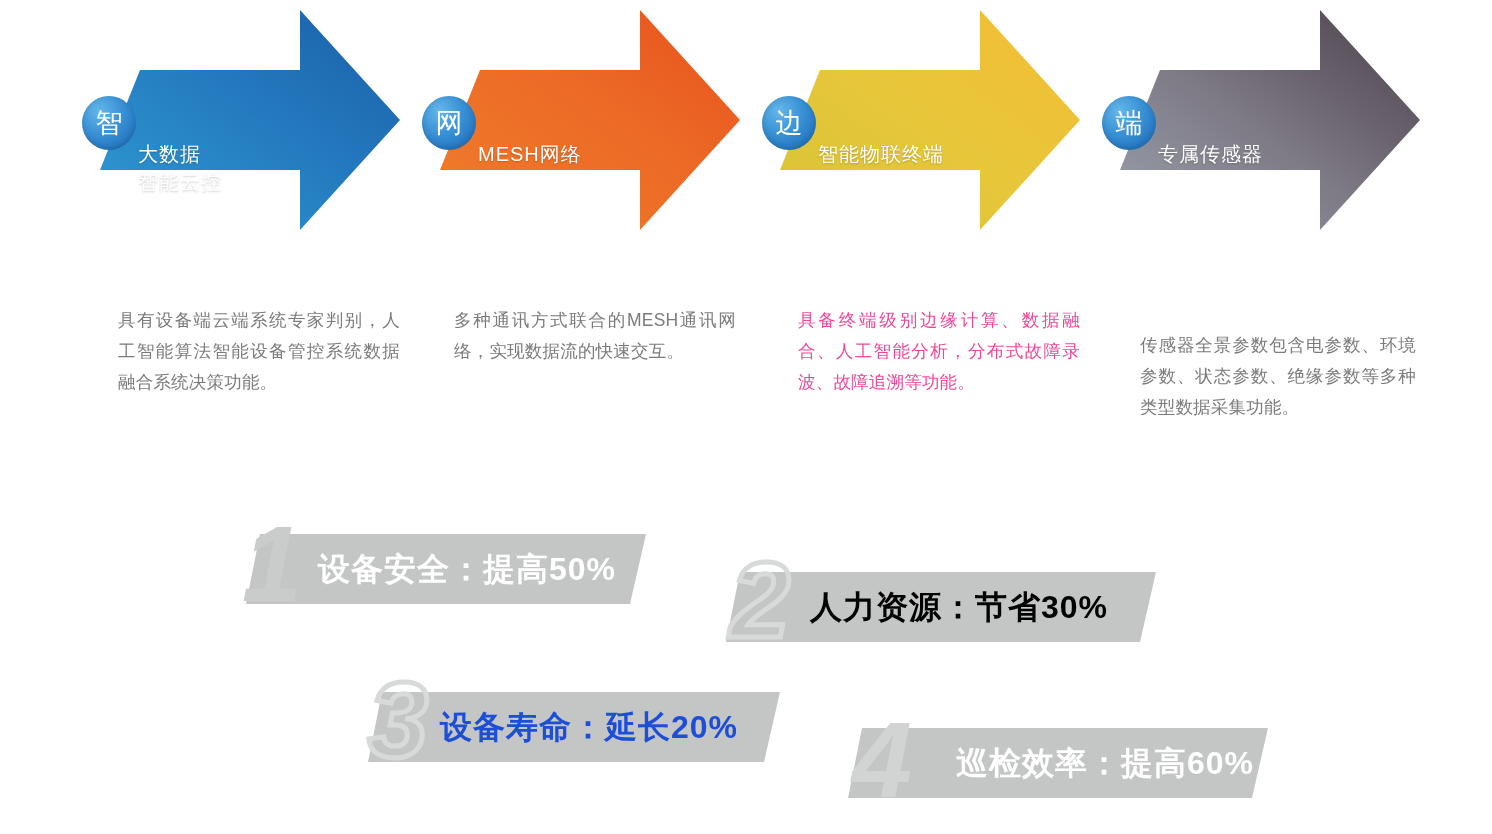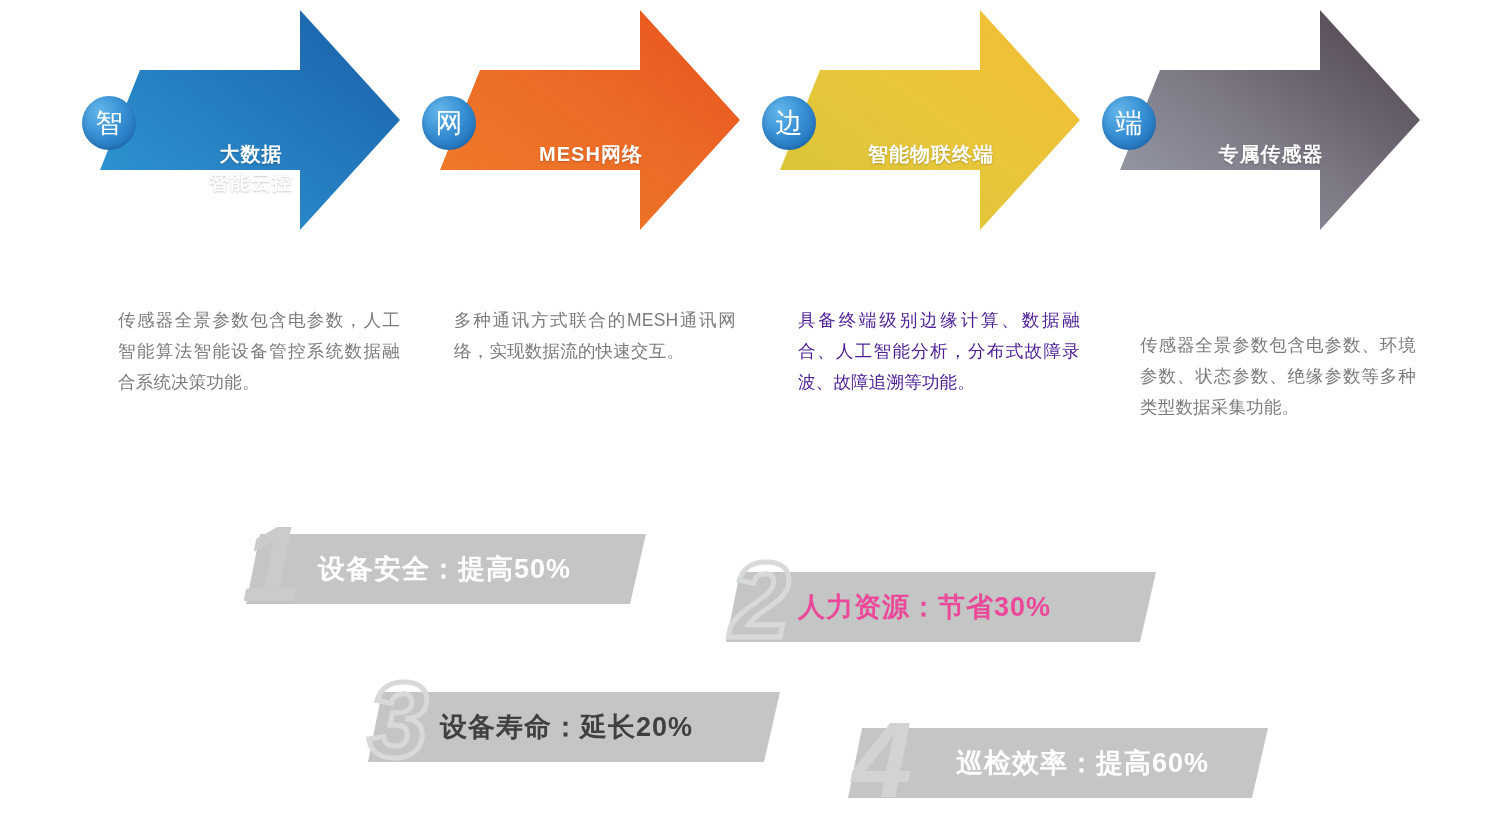--- a/index.html
+++ b/index.html
@@ -47,27 +47,26 @@
     position: absolute;
     left: 0;
     top: 0;
     width: 340px;
     height: 300px;
     display: block;
   }
 
   .arrow-label {
     position: absolute;
-    left: 48px;
+    left: 60px;
     top: 140px;
     width: 250px;
-    text-align: center;
     color: #ffffff;
     font-size: 20px;
-    font-weight: bold;
+    font-weight: normal;
     letter-spacing: 1px;
     line-height: 28px;
     text-shadow: 0 1px 2px rgba(0,0,0,0.22);
     pointer-events: none;
   }
   .arrow-label.two-line { top: 140px; }
 
   
   .badge {
     position: absolute;
@@ -144,21 +143,21 @@
     letter-spacing: -2px;
     pointer-events: none;
   }
   .benefit .btext {
     position: absolute;
     left: 72px;
     top: 0;
     height: 70px;
     line-height: 70px;
     color: #ffffff;
-    font-size: 27px;
+    font-size: 32px;
     font-weight: bold;
     letter-spacing: 1px;
     white-space: nowrap;
   }
 
   .benefit.b0 { left: 246px; top: 34px;  width: 400px; }
   .benefit.b1 { left: 726px; top: 72px;  width: 430px; }
   .benefit.b2 { left: 368px; top: 192px; width: 412px; }
   .benefit.b3 { left: 848px; top: 228px; width: 420px; }
 
@@ -245,44 +244,44 @@
       </svg>
       <div class="badge">端</div>
       <div class="arrow-label">
         <div>专属传感器</div>
       </div>
     </div>
 
   </div>
 
   <div class="desc-row">
-    <div class="desc d0" style="color: rgb(123, 123, 123);">传感器全景参数包含电参数，人工智能算法智能设备管控系统数据融合系统决策功能。</div>
+    <div class="desc d0" style="color: rgb(123, 123, 123);">具有设备端云端系统专家判别，人工智能算法智能设备管控系统数据融合系统决策功能。</div>
     <div class="desc d1" style="color: rgb(123, 123, 123);">多种通讯方式联合的MESH通讯网络，实现数据流的快速交互。</div>
-    <div class="desc d2" style="color: #4c1d95;">具备终端级别边缘计算、数据融合、人工智能分析，分布式故障录波、故障追溯等功能。</div>
+    <div class="desc d2" style="color: #ec4899;">具备终端级别边缘计算、数据融合、人工智能分析，分布式故障录波、故障追溯等功能。</div>
     <div class="desc d3" style="color: rgb(123, 123, 123); margin-top: 25px;">传感器全景参数包含电参数、环境参数、状态参数、绝缘参数等多种类型数据采集功能。</div>
   </div>
 
   <div class="benefits">
 
     <div class="benefit b0">
       <div class="bar" style="background: rgb(196, 198, 198);"></div>
       <div class="num">1</div>
       <div class="btext" style="color: rgb(255, 255, 255);">设备安全：提高50%</div>
     </div>
 
     <div class="benefit b1">
       <div class="bar" style="background: rgb(196, 198, 198);"></div>
       <div class="num">2</div>
-      <div class="btext" style="color: #ec4899;">人力资源：节省30%</div>
+      <div class="btext" style="color: #000000; margin-left: 12px;">人力资源：节省30%</div>
     </div>
 
     <div class="benefit b2">
       <div class="bar" style="background: rgb(196, 198, 198);"></div>
       <div class="num">3</div>
-      <div class="btext" style="color: #404040;">设备寿命：延长20%</div>
+      <div class="btext" style="color: #1d4ed8;">设备寿命：延长20%</div>
     </div>
 
     <div class="benefit b3">
       <div class="bar" style="background: rgb(196, 198, 198);"></div>
       <div class="num">4</div>
       <div class="btext" style="color: rgb(255, 255, 255); margin-left: 36px;">巡检效率：提高60%</div>
     </div>
 
   </div>
 

